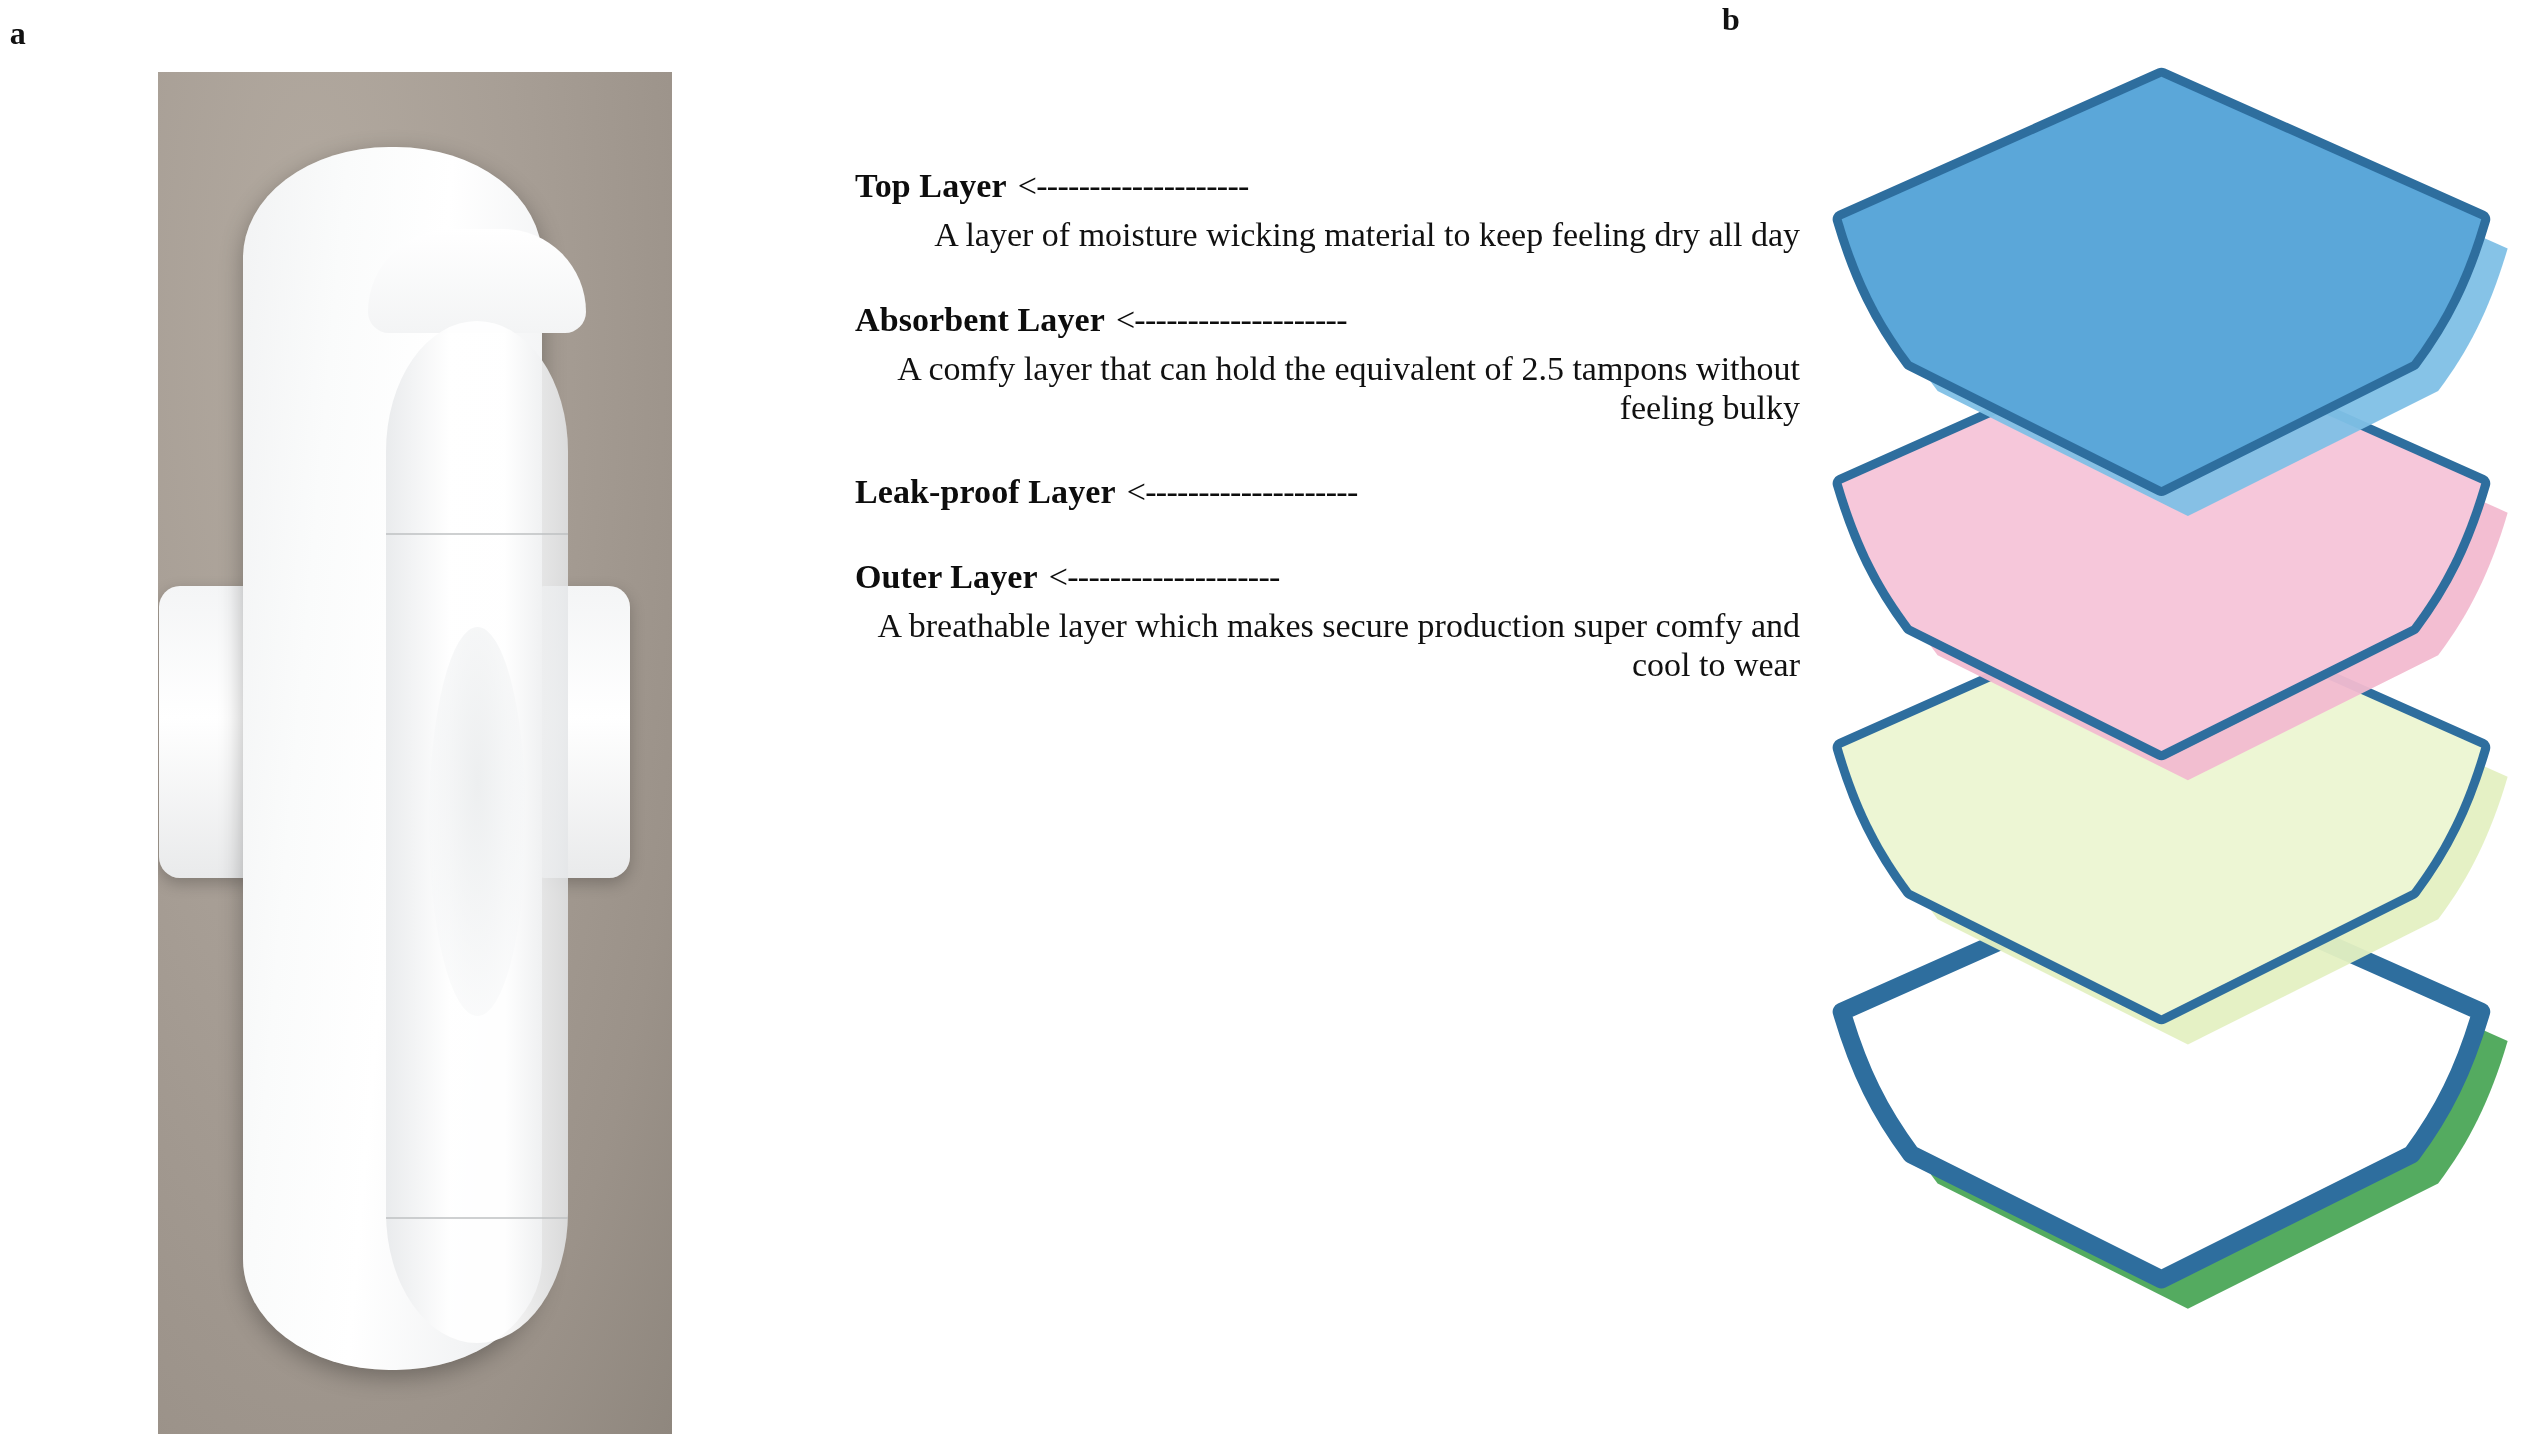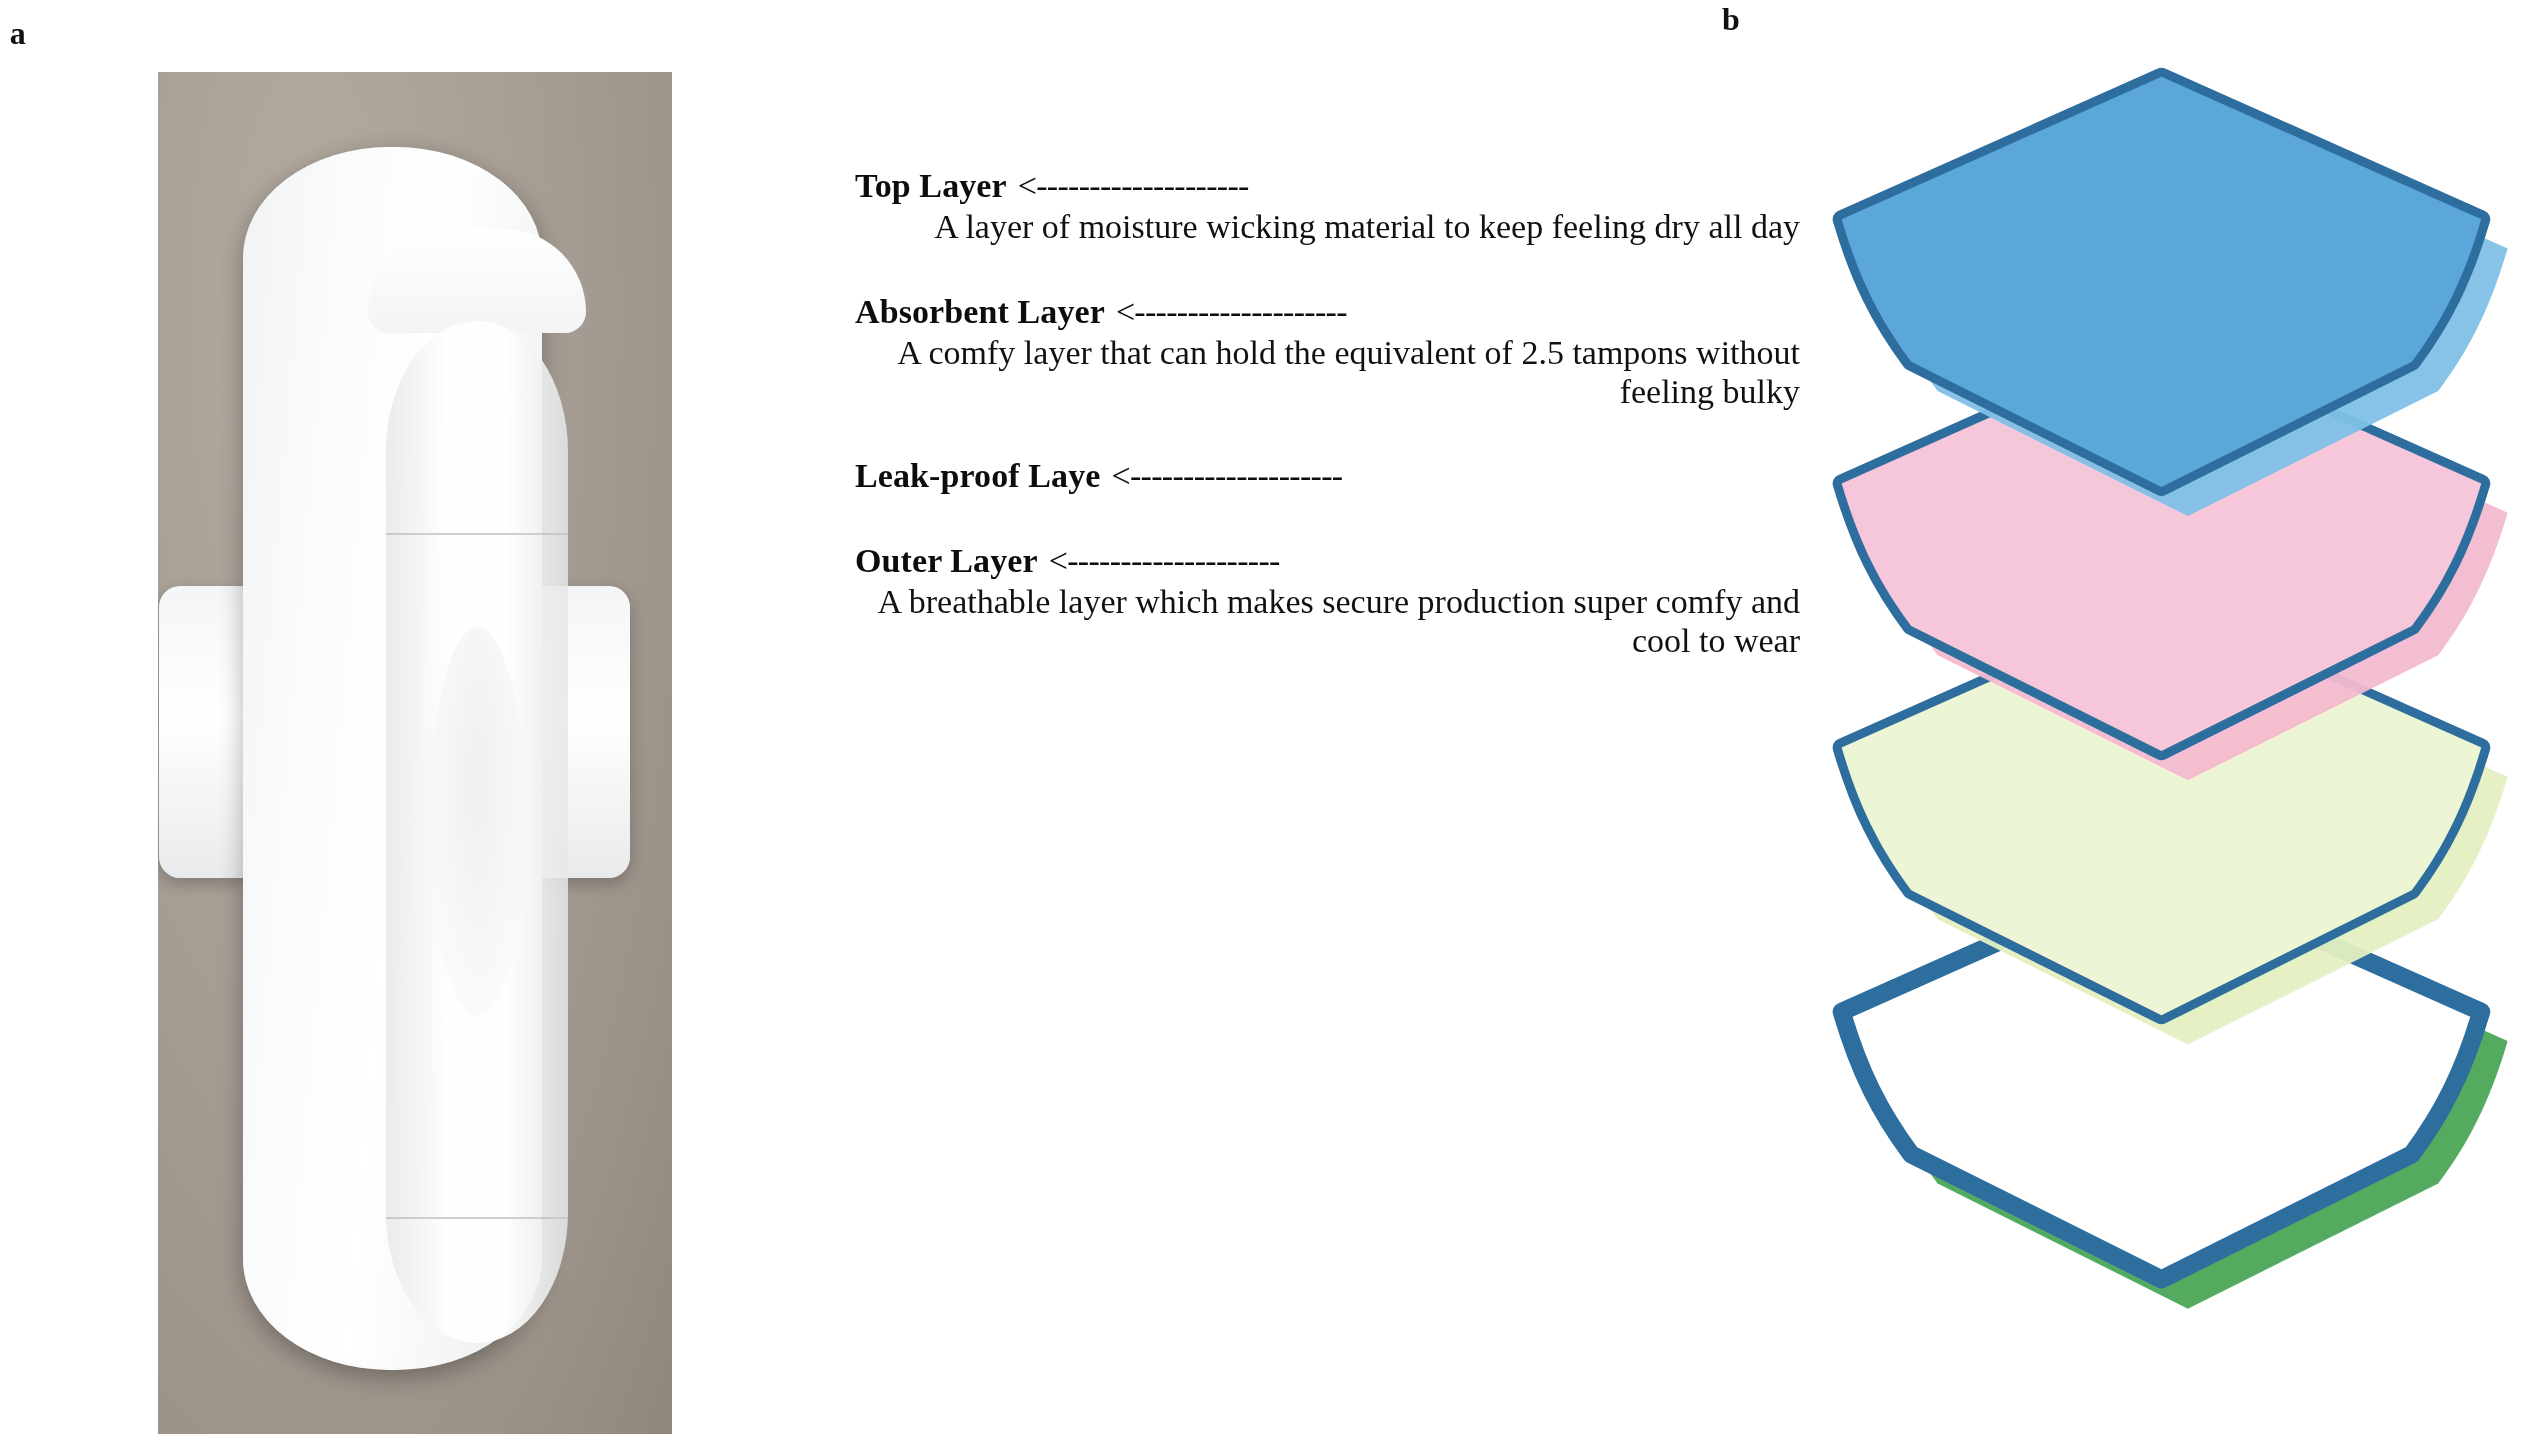--- a/index.html
+++ b/index.html
@@ -122,21 +122,21 @@
   .layer-head .arrow {
     font-family: "Liberation Serif", serif;
     letter-spacing: -0.7px;
     margin-left: 11px;
   }
   .layer-desc {
     text-align: right;
     font-size: 34px;
     line-height: 1.16;
     color: #111111;
-    margin-top: 2px;
+    margin-top: 10px;
   }
 
   
   #sheets {
     position: absolute;
     left: 1793px;
     top: 42px;
     width: 723px;
     height: 1300px;
   }
@@ -172,21 +172,21 @@
 
   <div class="layer-entry">
     <div class="layer-head">
       <span class="title">Absorbent Layer</span><span class="arrow">&lt;--------------------</span>
     </div>
     <div class="layer-desc">A comfy layer that can hold the equivalent of 2.5 tampons without feeling bulky</div>
   </div>
 
   <div class="layer-entry">
     <div class="layer-head">
-      <span class="title">Leak-proof Laye</span><span class="arrow">&lt;--------------------</span>
+      <span class="title">Leak-proof Layer</span><span class="arrow">&lt;--------------------</span>
     </div>
   </div>
 
   <div class="layer-entry">
     <div class="layer-head">
       <span class="title">Outer Layer</span><span class="arrow">&lt;--------------------</span>
     </div>
     <div class="layer-desc">A breathable layer which makes secure production super comfy and cool to wear</div>
   </div>
 

